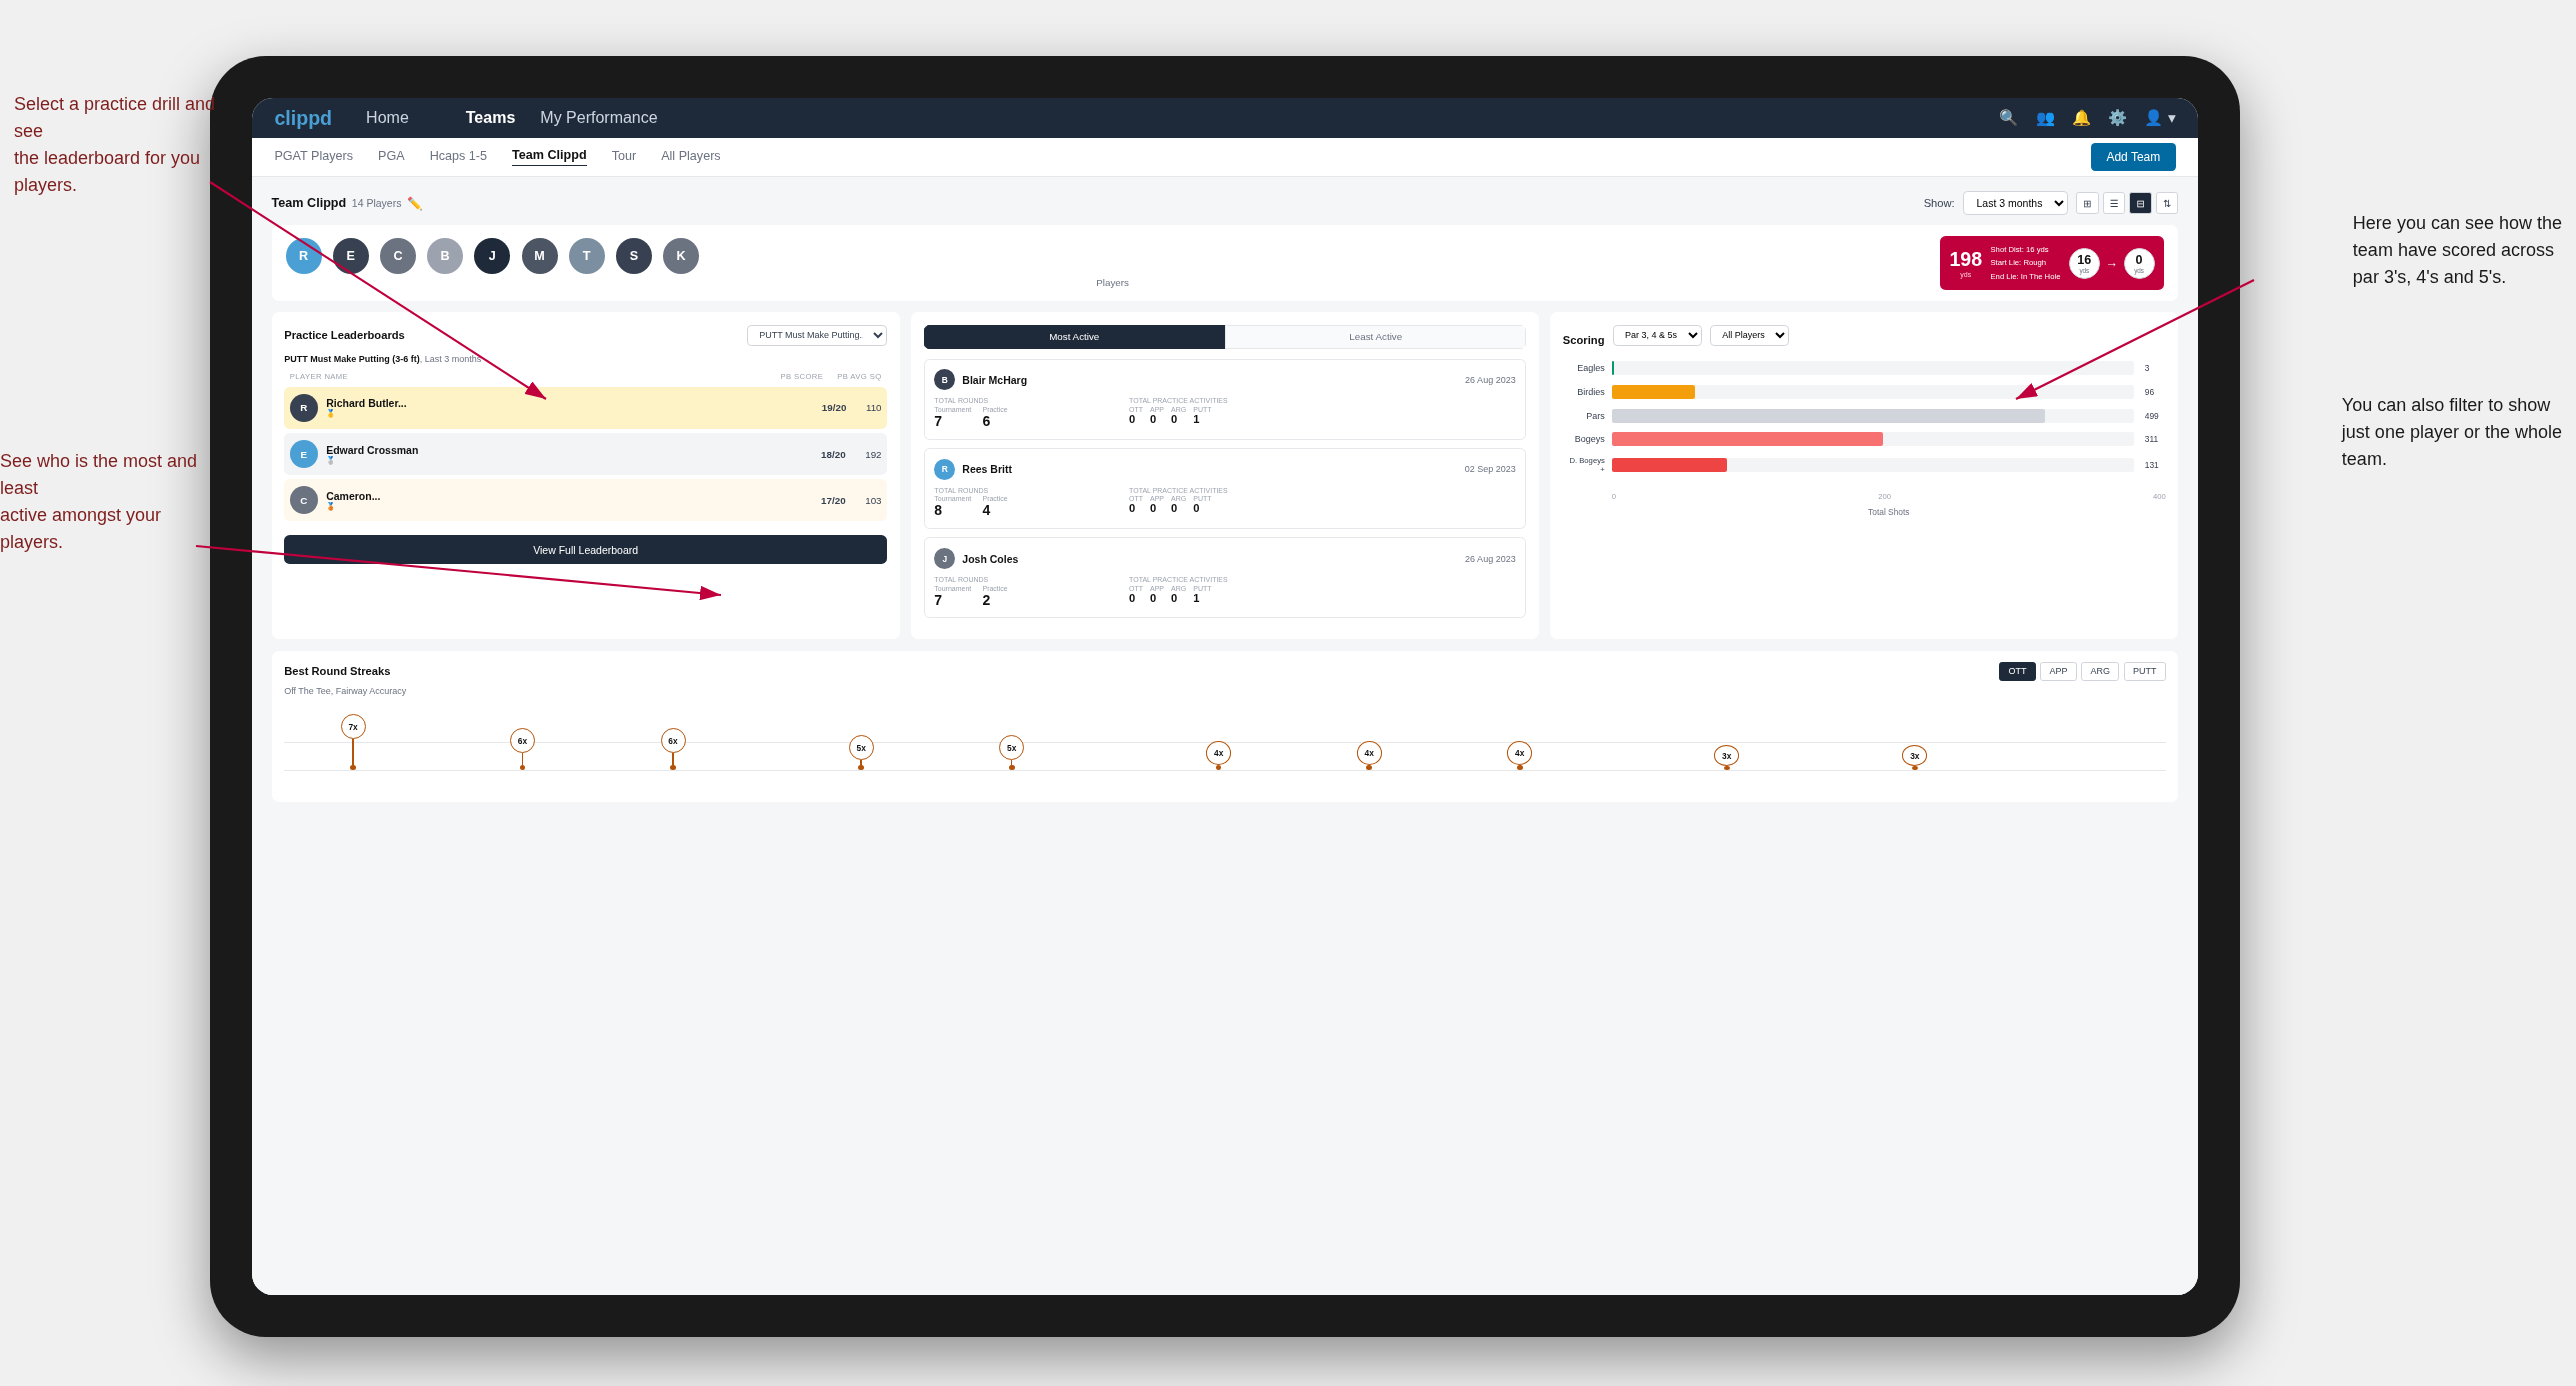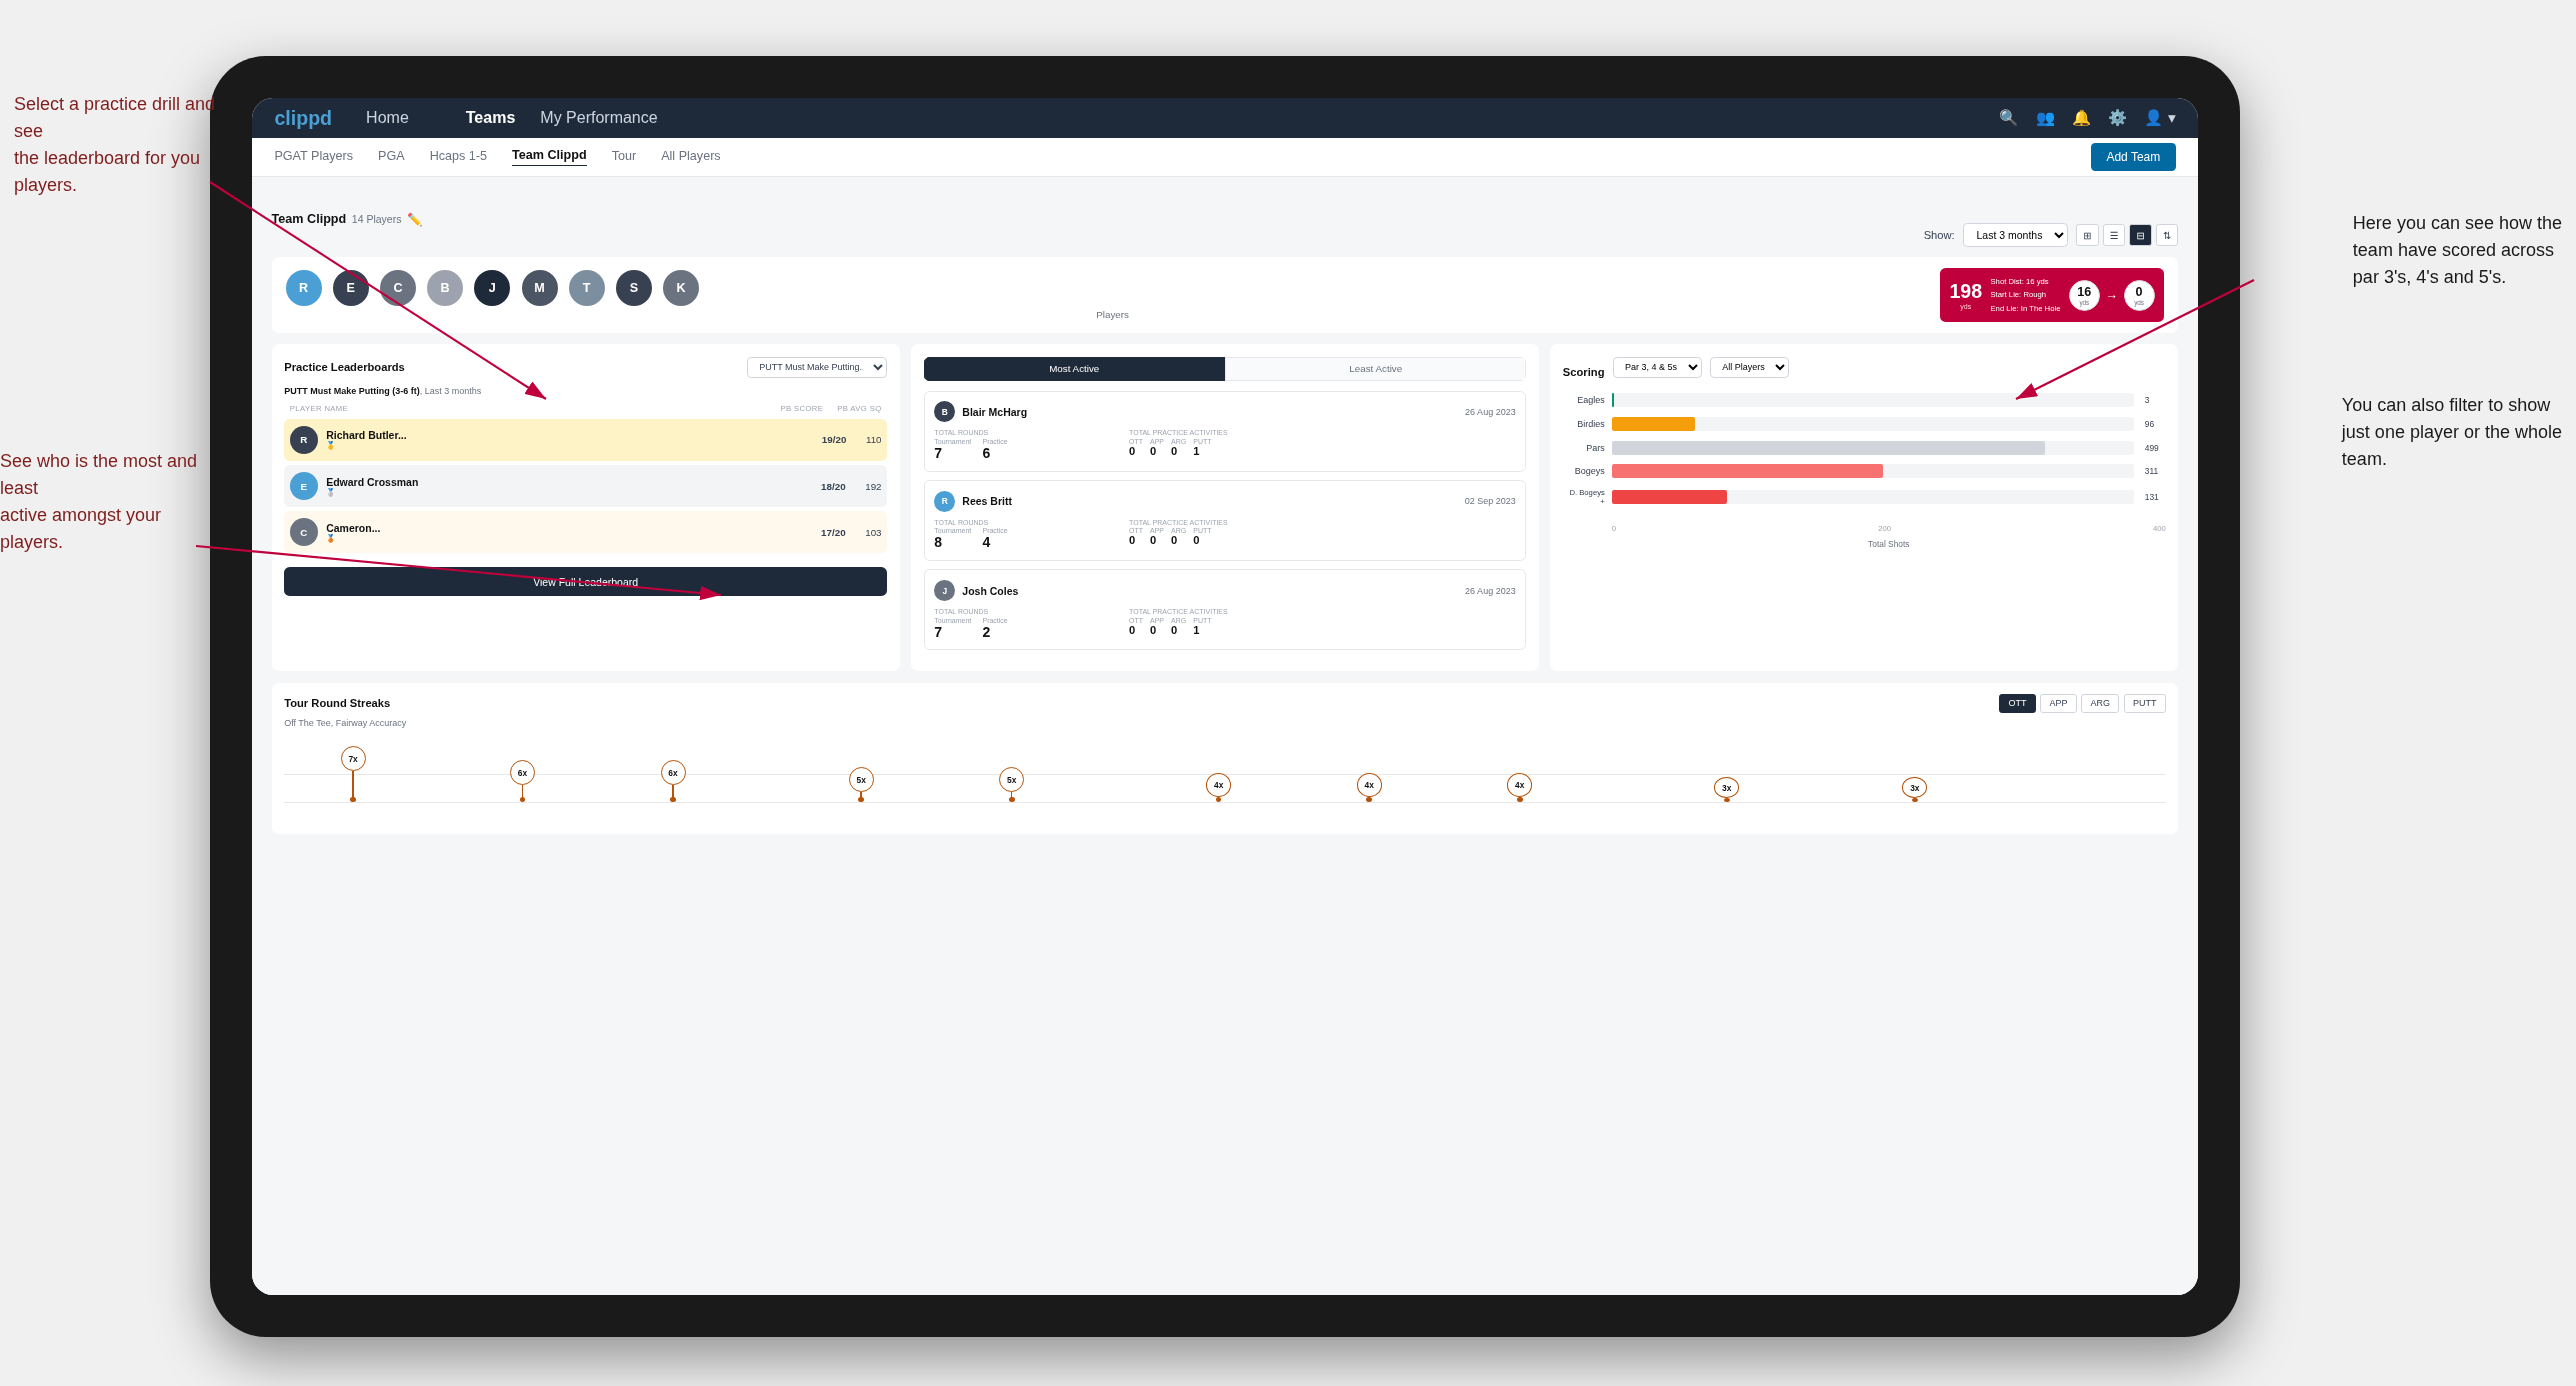--- a/index.html
+++ b/index.html
@@ -123,21 +123,20 @@
       font-size: 12.6px;
       font-weight: 600;
       color: #111;
     }
     .show-selector {
       display: flex;
       align-items: center;
       gap: 8.4px;
       font-size: 11.2px;
       color: #374151;
-      margin-top: 32px;
     }
     .show-dropdown {
       border: 0.7px solid #d1d5db;
       border-radius: 4.2px;
       padding: 4.2px 8.4px;
       font-size: 10.5px;
       background: #fff;
       cursor: pointer;
     }
     .view-icons {
@@ -944,21 +943,21 @@
             <span>0</span>
             <span>200</span>
             <span>400</span>
           </div>
           <div class="chart-xlabel">Total Shots</div>
         </div>
       </div>
 
       <div class="bottom-section">
         <div class="bottom-header">
-          <span class="bottom-title">Tour Round Streaks</span>
+          <span class="bottom-title">Best Round Streaks</span>
           <div class="filter-btns">
             <button class="filter-btn active">OTT</button>
             <button class="filter-btn">APP</button>
             <button class="filter-btn">ARG</button>
             <button class="filter-btn">PUTT</button>
           </div>
         </div>
         <div class="bottom-subtitle">Off The Tee, Fairway Accuracy</div>
         <div class="streak-chart">
           <div class="streak-line"></div>

